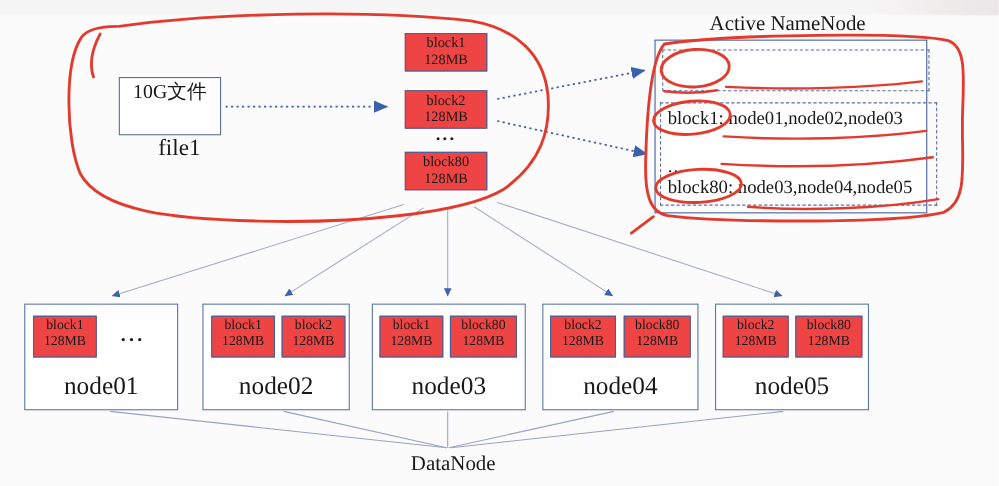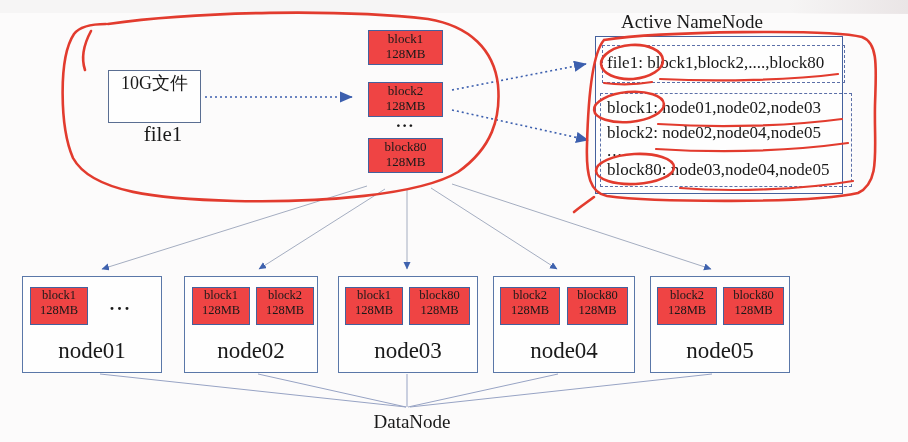--- a/index.html
+++ b/index.html
@@ -22,21 +22,21 @@
 
   .chip{position:absolute;box-sizing:border-box;background:#ef4444;border:1.5px solid #44619d;
     display:flex;flex-direction:column;align-items:center;justify-content:flex-start;z-index:2;}
   .chip span{display:block;line-height:15px;text-align:center;}
   .stackchip{left:368px;width:75px;height:35px;font-size:13px;}
   .nodechip{width:58px;height:38px;font-size:12.5px;top:287px;}
 
   .dots{position:absolute;font-size:17px;letter-spacing:2px;font-weight:bold;z-index:2;}
   .stackdots{left:368px;top:112px;width:75px;text-align:center;}
 
-  .nn-title{position:absolute;left:572px;top:11px;width:240px;text-align:center;font-size:19px;z-index:2;}
+  .nn-title{position:absolute;left:596px;top:11px;width:240px;text-align:center;font-size:19px;z-index:2;}
   .nn-outer{left:595px;top:36px;width:248px;height:158px;border:1.5px solid #44619d;z-index:1;}
   .nn-dash1{left:602px;top:45px;width:243px;height:38px;border:1.5px dashed #5b6fa8;background:transparent;z-index:2;}
   .nn-dash2{left:600px;top:93px;width:252px;height:94px;border:1.5px dashed #5b6fa8;background:transparent;z-index:2;}
   .nn-line{position:absolute;left:607px;font-size:17px;white-space:nowrap;z-index:3;}
 
   .nodebox{top:276px;height:97px;border:1.6px solid #5a77a8;z-index:1;}
   .nodelabel{position:absolute;top:338px;text-align:center;font-size:23px;z-index:2;}
   .nodedots{top:294px;font-size:18px;letter-spacing:3px;font-weight:bold;}
 
   .dn-label{position:absolute;left:351px;top:411px;width:122px;text-align:center;font-size:19px;z-index:2;}
@@ -93,24 +93,22 @@
   </div>
   <div class="dots stackdots">...</div>
   <div class="chip stackchip" style="top:138px">
     <span>block80</span>
     <span>128MB</span>
   </div>
 
   <div class="nn-title">Active NameNode</div>
   <div class="box nn-outer"></div>
   <div class="box nn-dash1"></div>
-  <div class="nn-line" style="top:53px">file1: block1,block2,....,block80</div>
   <div class="box nn-dash2"></div>
   <div class="nn-line" style="top:98px">block1: node01,node02,node03</div>
-  <div class="nn-line" style="top:123px">block2: node02,node04,node05</div>
   <div class="nn-line" style="top:141px;letter-spacing:1px">...</div>
   <div class="nn-line" style="top:160px">block80: node03,node04,node05</div>
 
   <div class="box nodebox" style="left:22px;width:140px"></div>
   <div class="chip nodechip" style="left:30px">
     <span>block1</span>
     <span>128MB</span>
   </div>
   <div class="dots nodedots" style="left:96px;width:50px;text-align:center">...</div>
   <div class="nodelabel" style="left:22px;width:140px">node01</div>

